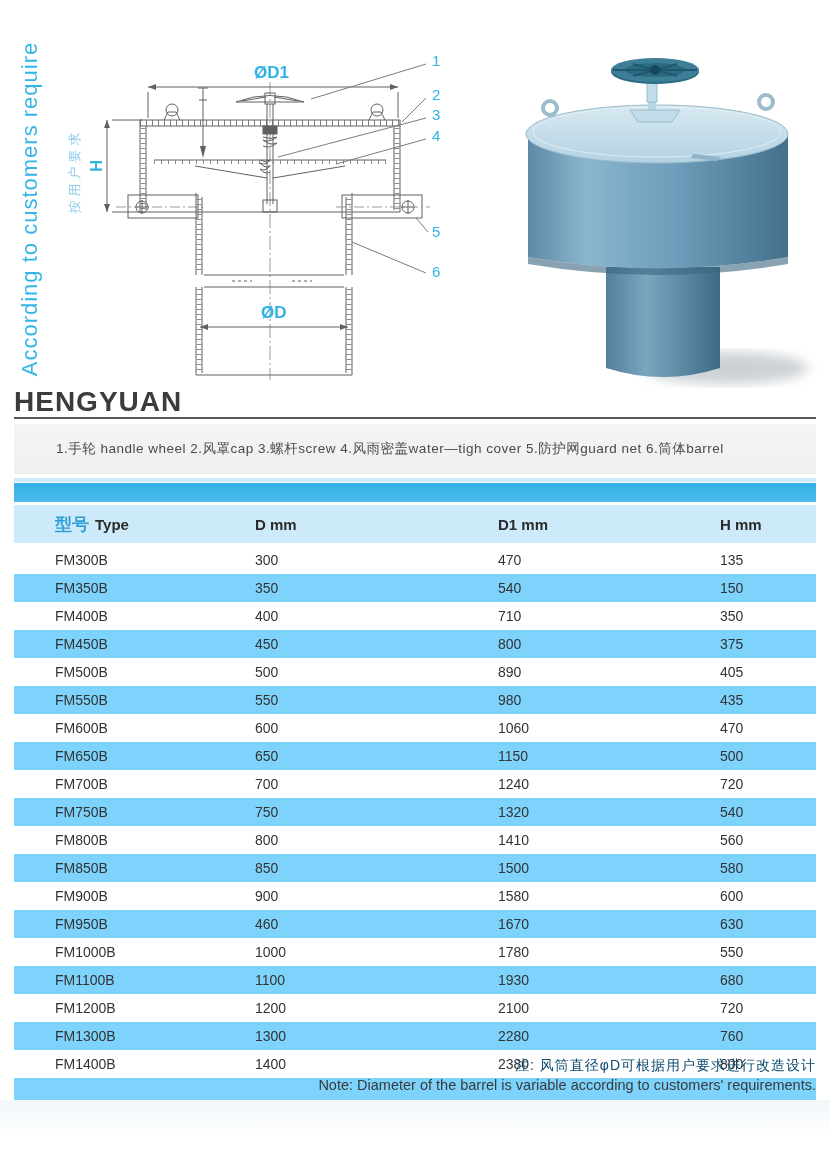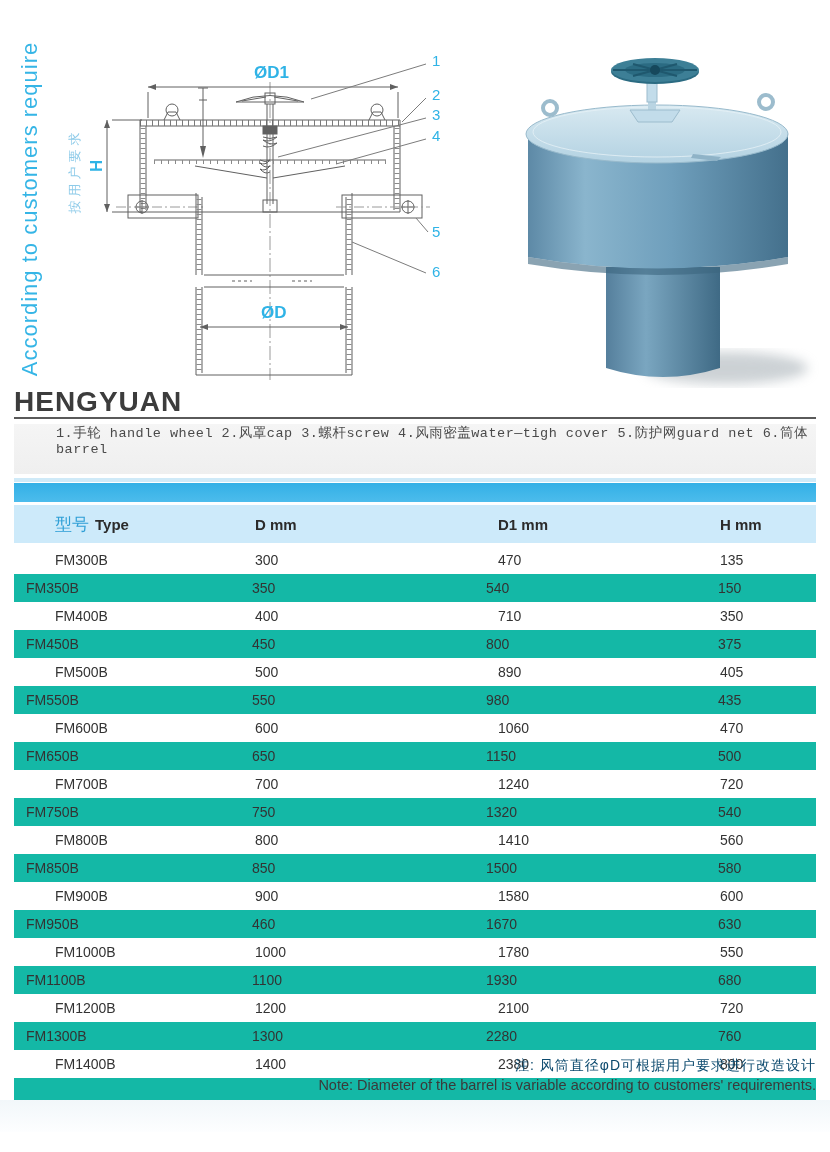--- a/index.html
+++ b/index.html
@@ -17,35 +17,35 @@
   
   .diagram{position:absolute;left:86px;top:42px;}
   .photo{position:absolute;left:498px;top:42px;}
 
   
   .brand{position:absolute;left:14px;top:386px;margin:0;font-size:28px;
          font-weight:bold;color:#3c3c3c;letter-spacing:1px;}
   .rule{position:absolute;left:14px;top:417px;width:802px;height:2px;background:#5a5a5a;}
   .legend-band{position:absolute;left:14px;top:424px;width:802px;height:50px;
                background:linear-gradient(to bottom,#f5f5f5,#efefef);
-               display:flex;align-items:flex-start;font-family:Liberation Mono, monospace;}
+               display:flex;align-items:center;}
   .legend-band span{padding-left:42px;font-size:13.5px;color:#4a4a4a;letter-spacing:.5px;}
 
   
   .tbl-strip{position:absolute;left:14px;top:478px;width:802px;height:4px;background:#cfeaf8;}
   .tbl-bar{position:absolute;left:14px;top:483px;width:802px;height:19px;
            background:linear-gradient(to bottom,#33b0e6,#4cbcec);}
   .tbl-wrap{position:absolute;left:14px;top:505px;width:802px;}
   table{border-collapse:collapse;width:802px;table-layout:fixed;}
   col.c1{width:226px;}col.c2{width:234px;}col.c3{width:232px;}col.c4{width:110px;}
   thead th{height:36px;background:#cdeafa;text-align:left;font-weight:bold;
            font-size:15px;color:#2b2b2b;border-bottom:3px solid #ffffff;}
-  th .zh{color:#2e9fd6;font-size:17px;font-weight:normal;margin-right:6px;}
+  th .zh{color:#2e9fd6;font-size:17px;font-weight:bold;margin-right:6px;}
   tbody td{height:26px;font-size:14px;color:#333;text-align:left;vertical-align:middle;}
-  tbody tr.tint td{background:#14b8a6;padding-left:12px;}
+  tbody tr.tint td{background:#7dd3fc;}
   .p1{padding-left:41px;} .p2{padding-left:15px;} .p3{padding-left:24px;} .p4{padding-left:14px;}
 
   
   .notes{position:absolute;right:14px;top:1055px;text-align:right;line-height:1.45;}
   .notes .zh{font-size:14px;color:#0c4a6e;letter-spacing:1px;}
   .notes .en{font-size:14.5px;color:#3a3a3a;}
 
   
   .footer-bar{position:absolute;left:0;top:1100px;width:830px;height:32px;
               background:linear-gradient(to bottom,#f2f7fa,#fdfeff);}

